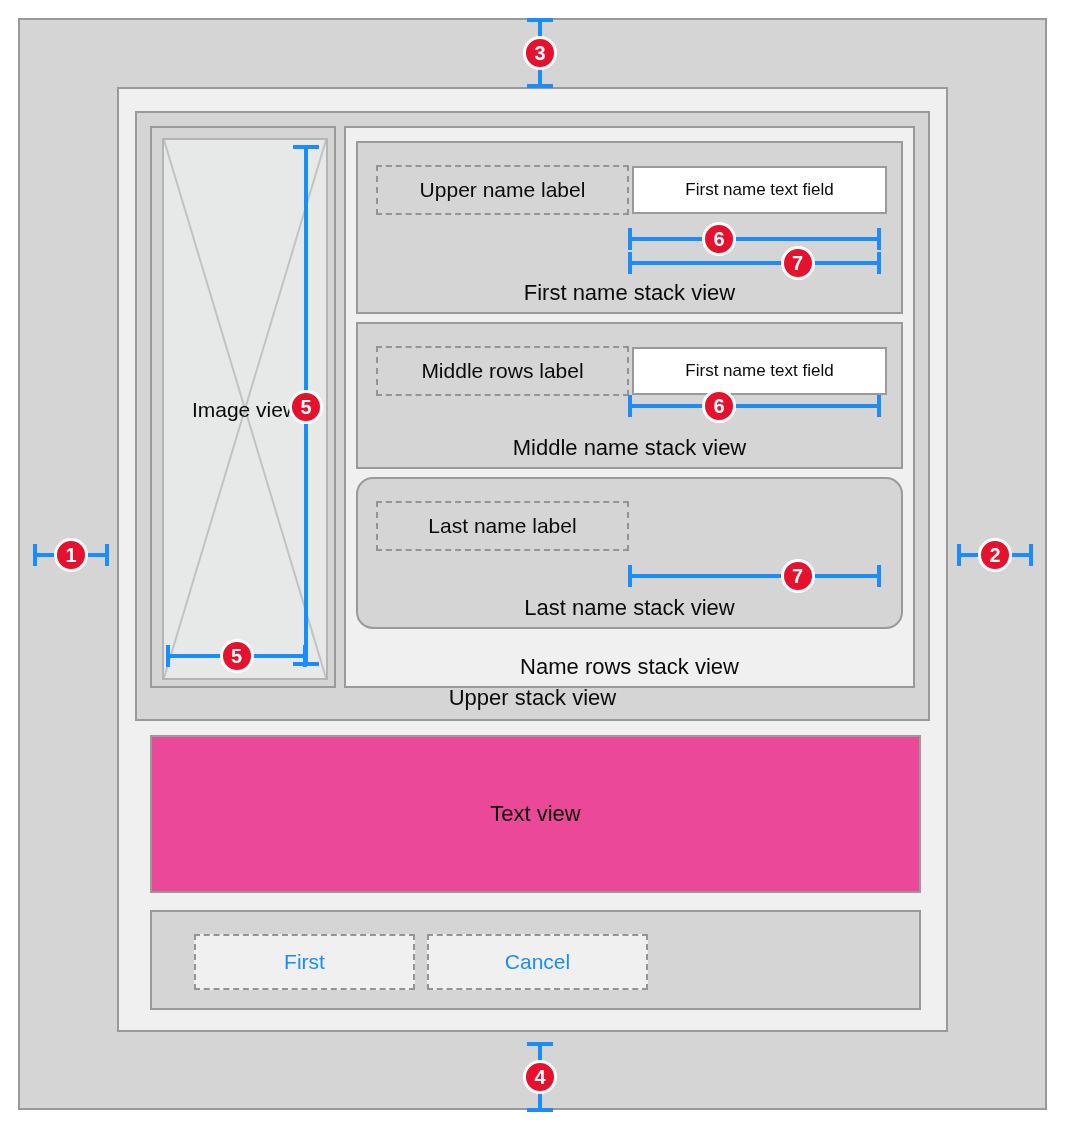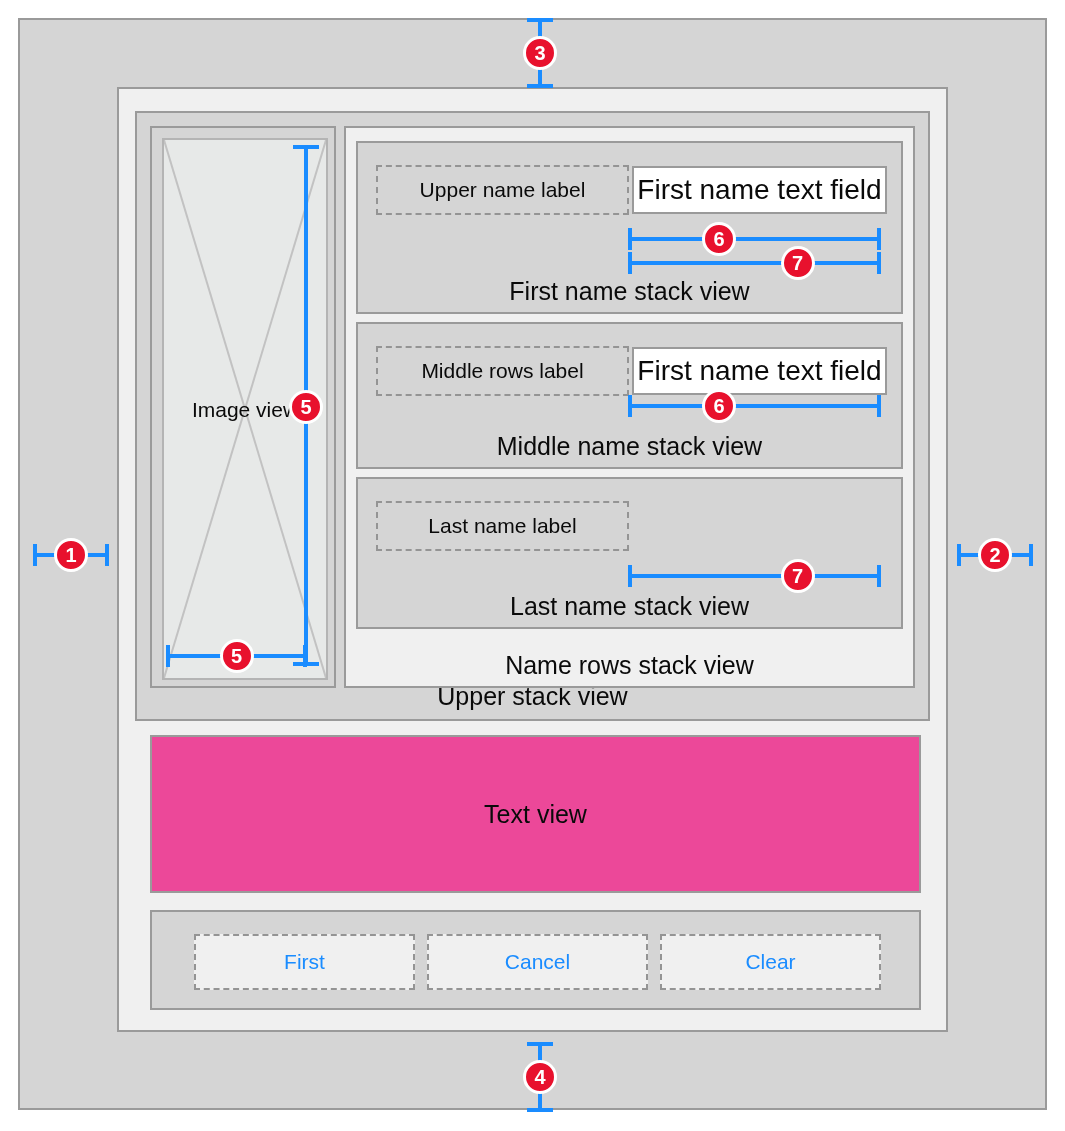--- a/index.html
+++ b/index.html
@@ -22,21 +22,21 @@
     position: absolute;
     box-sizing: border-box;
     border: 2px solid #9a9a9a;
   }
 
   .lbl {
     position: absolute;
     left: 0; right: 0;
     text-align: center;
     color: #0a0a0a;
-    font-size: 25px;
+    font-size: 22px;
     line-height: 1;
   }
 
   
   #screen-frame {
     left: 18px; top: 18px;
     width: 1029px; height: 1092px;
     background: #d5d5d5;
   }
 
@@ -86,21 +86,21 @@
   .row-stack {
     position: absolute;
     box-sizing: border-box;
     border: 2px solid #9a9a9a;
     background: #d5d5d5;
     left: 356px;
     width: 547px;
   }
   #row-first  { top: 141px; height: 173px; }
   #row-middle { top: 322px; height: 147px; }
-  #row-last   { top: 477px; height: 152px; }
+  #row-last   { top: 477px; height: 152px; border-radius: 17px; }
   .row-label { bottom: 8px; }
 
   
   .name-label {
     position: absolute;
     box-sizing: border-box;
     border: 2px dashed #949494;
     background: transparent;
     left: 18px;
     width: 253px;
@@ -119,21 +119,21 @@
     box-sizing: border-box;
     border: 2px solid #9a9a9a;
     background: #ffffff;
     left: 274px;
     width: 255px;
     height: 48px;
     top: 23px;
     display: flex;
     align-items: center;
     justify-content: center;
-    font-size: 28px;
+    font-size: 17px;
     color: #0a0a0a;
   }
 
   
   #text-view {
     left: 150px; top: 735px;
     width: 771px; height: 158px;
     background: #ec4899;
   }
   #text-view-label {
@@ -295,21 +295,20 @@
   <div class="lbl row-label">Last name stack view</div>
 </div>
 
 <div class="panel" id="text-view">
   <div class="lbl" id="text-view-label">Text view</div>
 </div>
 
 <div class="panel" id="button-bar">
   <div class="btn" id="btn-save">First</div>
   <div class="btn" id="btn-cancel">Cancel</div>
-  <div class="btn" id="btn-clear">Clear</div>
 </div>
 
 <div class="dim-h" id="dim-1">
   <div class="bar"></div>
   <div class="cap start"></div>
   <div class="cap end"></div>
   <div class="badge">1</div>
 </div>
 
 <div class="dim-h" id="dim-2">

